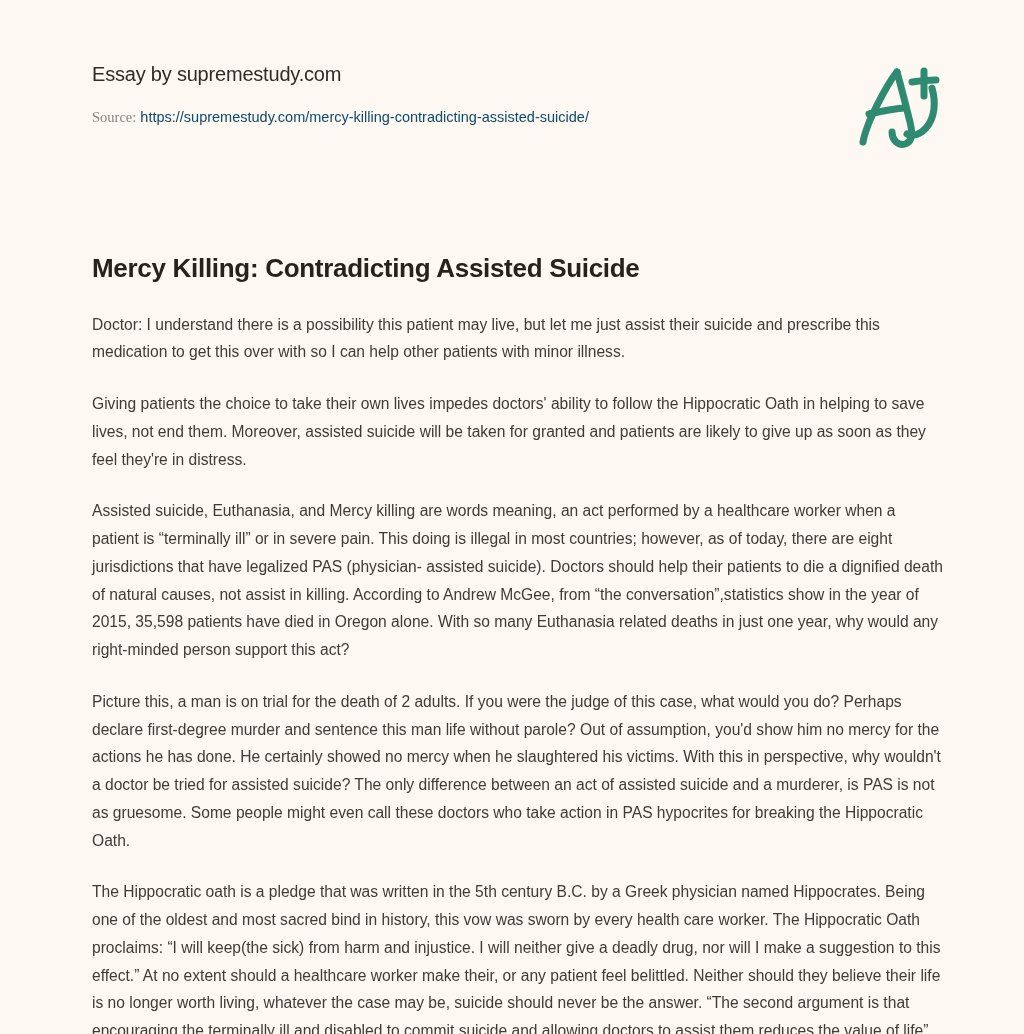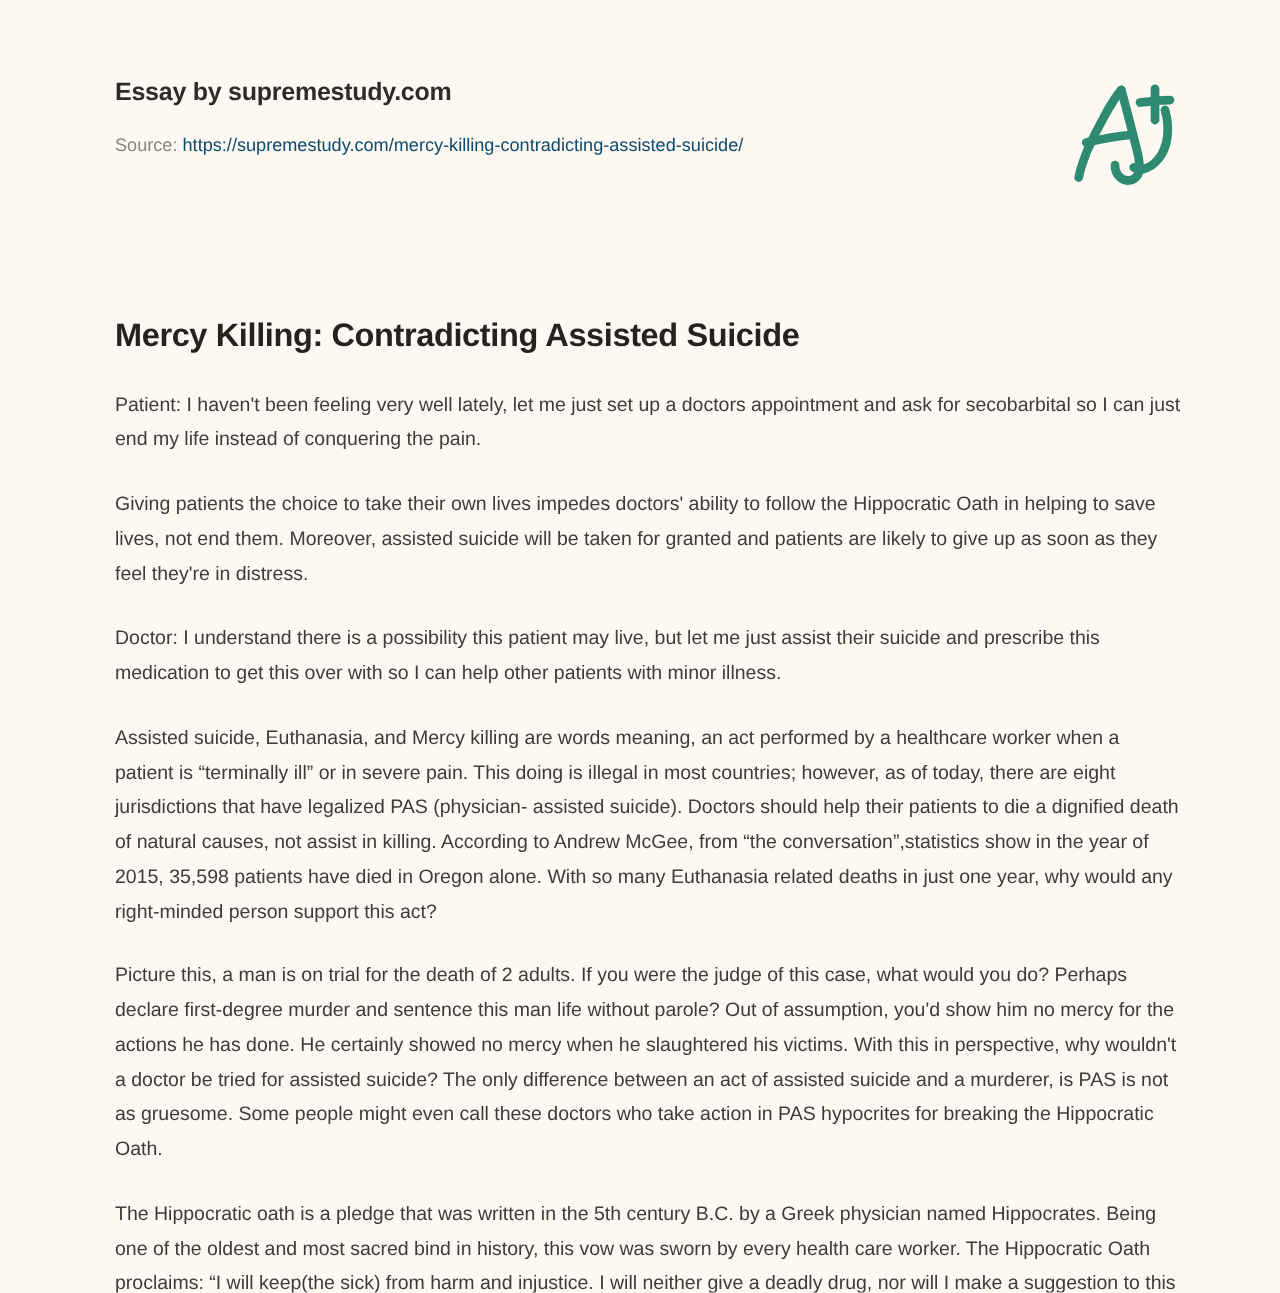--- a/index.html
+++ b/index.html
@@ -25,36 +25,37 @@
   
   .header {
     position: relative;
     padding: 62px 80px 0 92px;
     height: 180px;
     box-sizing: border-box;
   }
 
   .brand-line {
     font-size: 20px;
-    font-weight: bold;
+    font-weight: normal;
     letter-spacing: -0.2px;
     color: #2f2c28;
     line-height: 1.2;
   }
 
   .source-line {
     margin-top: 22px;
     font-size: 14.5px;
     line-height: 1.3;
     color: #8a857f;
     white-space: nowrap;
   }
 
   .source-label {
     color: #8a857f;
+    font-family: Liberation Serif, serif;
   }
 
   .source-url {
     color: #0c4a6e;
     text-decoration: none;
     cursor: pointer;
   }
 
   
   .logo {
@@ -117,21 +118,20 @@
         <path d="M72 30 C79 29 88 28 96 28" stroke-width="7"></path>
 
         <path d="M92 36 C96 50 95 66 86 76 C80 83 72 85 67 82" stroke-width="7"></path>
       </svg>
     </div>
   </div>
 
   <h1 class="article-title">Mercy Killing: Contradicting Assisted Suicide</h1>
 
   <div class="article-body">
-    <p>Patient: I haven't been feeling very well lately, let me just set up a doctors appointment and ask for secobarbital so I can just end my life instead of conquering the pain.</p>
+    <p>Doctor: I understand there is a possibility this patient may live, but let me just assist their suicide and prescribe this medication to get this over with so I can help other patients with minor illness.</p>
     <p>Giving patients the choice to take their own lives impedes doctors' ability to follow the Hippocratic Oath in helping to save lives, not end them. Moreover, assisted suicide will be taken for granted and patients are likely to give up as soon as they feel they're in distress.</p>
-    <p>Doctor: I understand there is a possibility this patient may live, but let me just assist their suicide and prescribe this medication to get this over with so I can help other patients with minor illness.</p>
     <p>Assisted suicide, Euthanasia, and Mercy killing are words meaning, an act performed by a healthcare worker when a patient is “terminally ill” or in severe pain. This doing is illegal in most countries; however, as of today, there are eight jurisdictions that have legalized PAS (physician- assisted suicide). Doctors should help their patients to die a dignified death of natural causes, not assist in killing. According to Andrew McGee, from “the conversation”,statistics show in the year of 2015, 35,598 patients have died in Oregon alone. With so many Euthanasia related deaths in just one year, why would any right-minded person support this act?</p>
     <p>Picture this, a man is on trial for the death of 2 adults. If you were the judge of this case, what would you do? Perhaps declare first-degree murder and sentence this man life without parole? Out of assumption, you'd show him no mercy for the actions he has done. He certainly showed no mercy when he slaughtered his victims. With this in perspective, why wouldn't a doctor be tried for assisted suicide? The only difference between an act of assisted suicide and a murderer, is PAS is not as gruesome. Some people might even call these doctors who take action in PAS hypocrites for breaking the Hippocratic Oath.</p>
     <p>The Hippocratic oath is a pledge that was written in the 5th century B.C. by a Greek physician named Hippocrates. Being one of the oldest and most sacred bind in history, this vow was sworn by every health care worker. The Hippocratic Oath proclaims: “I will keep(the sick) from harm and injustice. I will neither give a deadly drug, nor will I make a suggestion to this effect.” At no extent should a healthcare worker make their, or any patient feel belittled. Neither should they believe their life is no longer worth living, whatever the case may be, suicide should never be the answer. “The second argument is that encouraging the terminally ill and disabled to commit suicide and allowing doctors to assist them reduces the value of life”.</p>
   </div>
 
 </div>
 
 </body></html>

